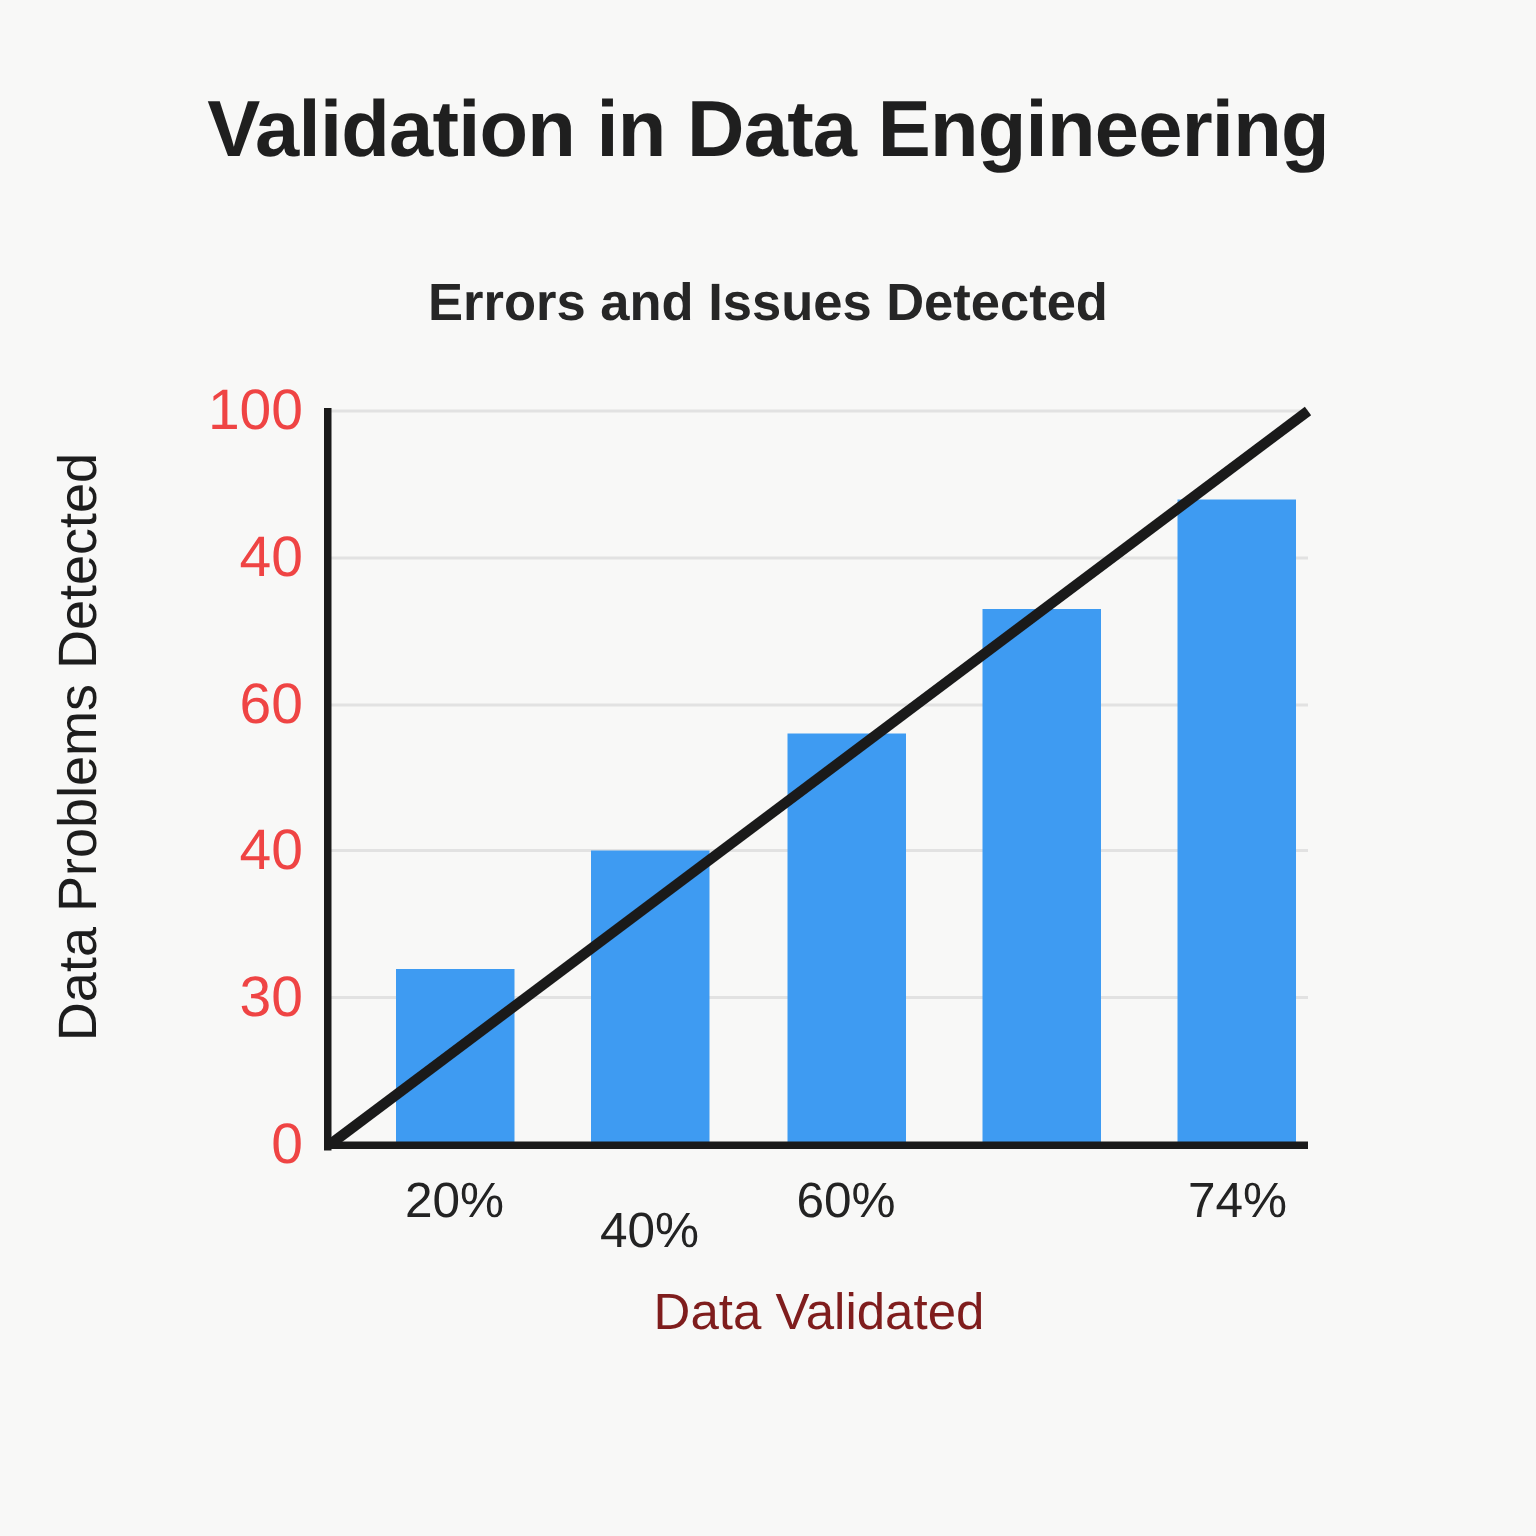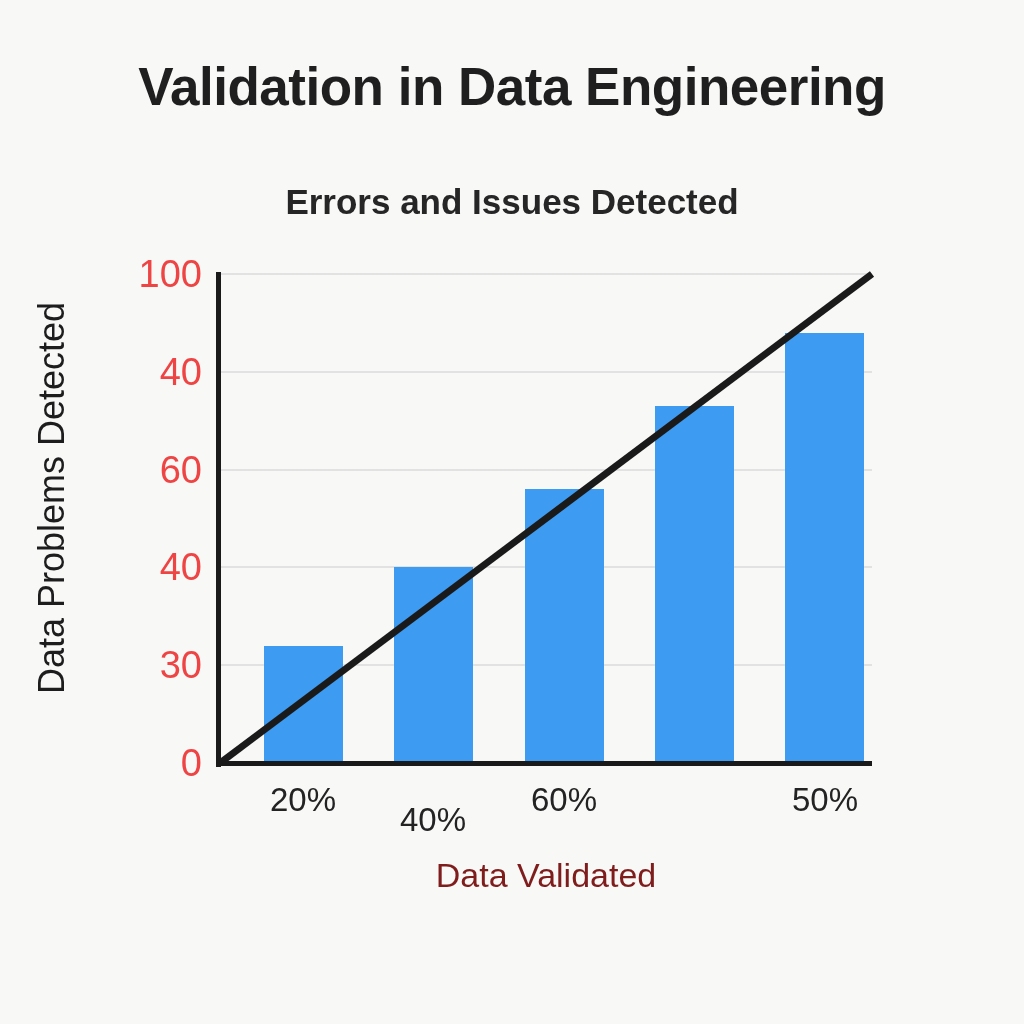--- a/index.html
+++ b/index.html
@@ -191,19 +191,19 @@
       <div class="ytick" style="top: 372.2px;">30</div>
       <div class="ytick" style="top: 274.4px;">40</div>
       <div class="ytick" style="top: 176.6px;">60</div>
       <div class="ytick" style="top: 78.8px;">40</div>
       <div class="ytick" style="top: -19px;">100</div>
     </div>
   <div id="xtick-container">
       <div class="xtick" style="left: 18px; width: 130px;">20%</div>
       <div class="xtick" style="left: 148px; width: 130px; margin-top: 20px;">40%</div>
       <div class="xtick" style="left: 279px; width: 130px;">60%</div>
-      <div class="xtick" style="left: 540px; width: 130px;">50%</div>
+      <div class="xtick" style="left: 540px; width: 130px;">74%</div>
     </div>
 
   <div id="ylabel">Data Problems Detected</div>
   <div id="xlabel">Data Validated</div>
 
 </div>
 
 </body></html>

